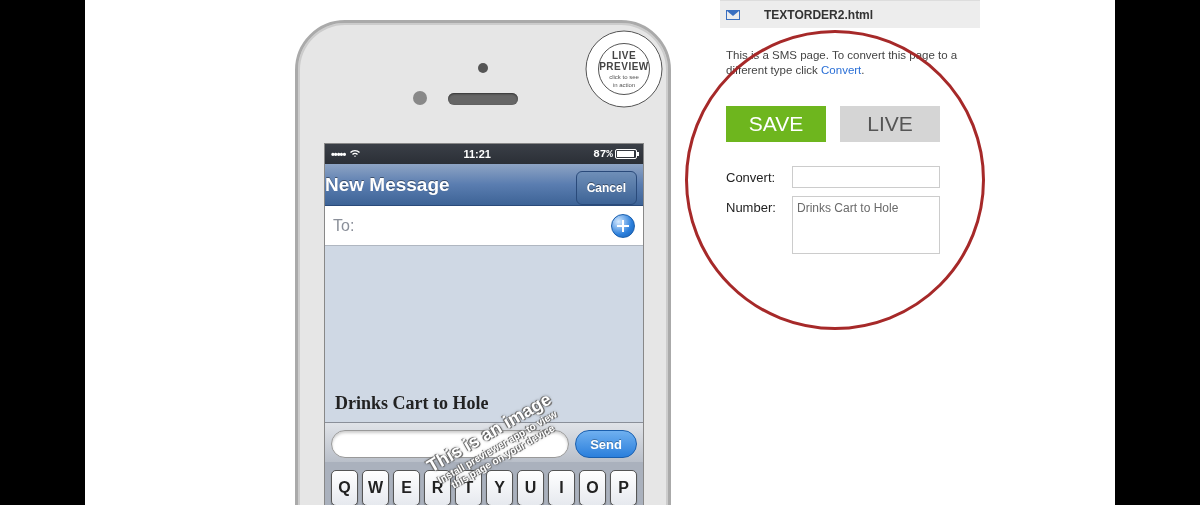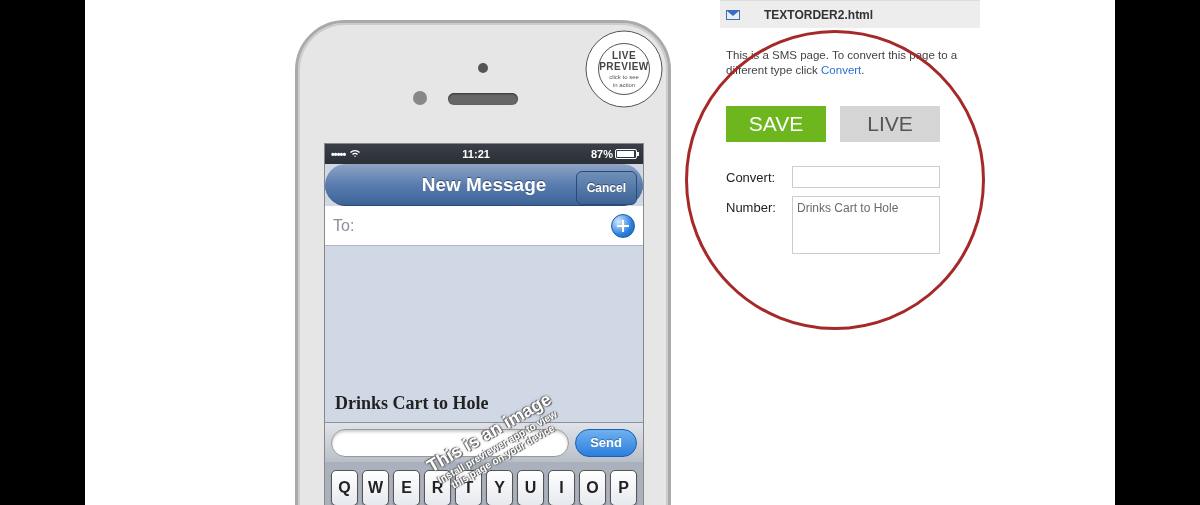--- a/index.html
+++ b/index.html
@@ -83,21 +83,21 @@
     background: linear-gradient(#3a3f47,#2b2f36);
     color: #fff;
     font-size: 11px;
     font-weight: bold;
     display: flex;
     align-items: center;
     padding: 0 6px;
     justify-content: space-between;
   }
   .status-left { display: flex; align-items: center; gap: 4px; }
-  .status-right { display: flex; align-items: center; gap: 4px; }
+  .status-right { display: flex; align-items: center; gap: 4px; font-family: Liberation Mono, monospace; }
   .signal-dots { letter-spacing: -1px; }
   .wifi-icon { font-size: 11px; }
   .bat-wrap { display: flex; align-items: center; gap: 2px; }
   .battery-icon {
     width: 22px; height: 10px;
     border: 1px solid #fff;
     border-radius: 2px;
     position: relative;
   }
   .battery-icon::after {
@@ -113,23 +113,22 @@
     width: 87%;
     background: #fff;
   }
 
   .nav-bar {
     height: 42px;
     background: linear-gradient(#8ea4c4,#5a7db0 50%,#3d6396);
     border-bottom: 1px solid #2a4a7a;
     display: flex;
     align-items: center;
-    justify-content: center;
+    justify-content: flex-start;
     position: relative;
-    border-radius: 21px;
   }
   .nav-title {
     color: #fff;
     font-weight: bold;
     font-size: 19px;
     text-shadow: 0 -1px 0 rgba(0,0,0,.4);
   }
   .cancel-btn {
     position: absolute;
     right: 6px;
@@ -190,22 +189,22 @@
     font-size: 18px;
     font-weight: bold;
     color: #222;
   }
 
   .compose-row {
     height: 40px;
     background: linear-gradient(#e0e3e8,#b9bfc9);
     border-top: 1px solid #8a8f99;
     display: flex;
-    align-items: center;
-    padding: 17px 6px;
+    align-items: flex-end;
+    padding: 4px 6px;
     gap: 6px;
   }
   .compose-input {
     flex: 1;
     height: 28px;
     border-radius: 14px;
     background: #fff;
     border: 1px solid #999;
     box-shadow: inset 0 2px 3px rgba(0,0,0,.2);
   }

